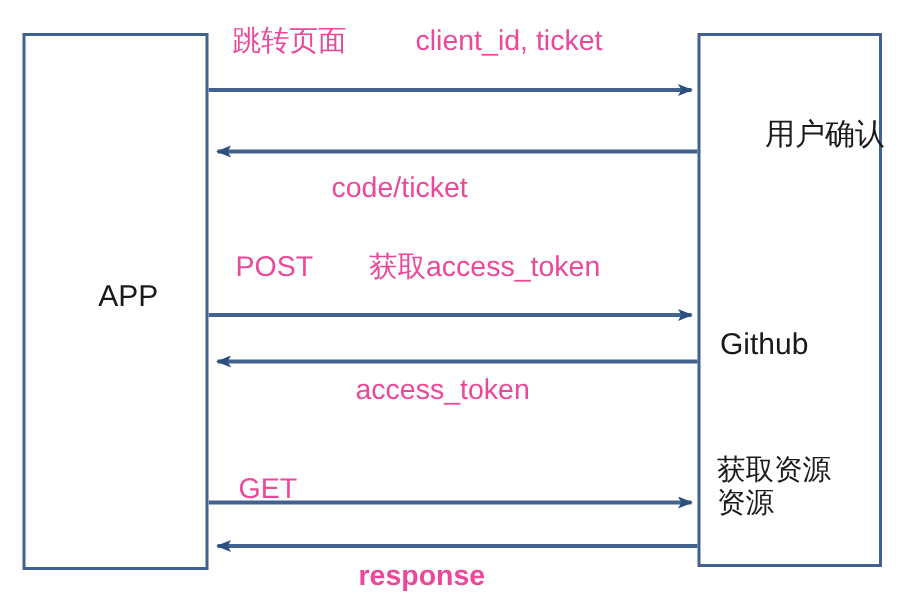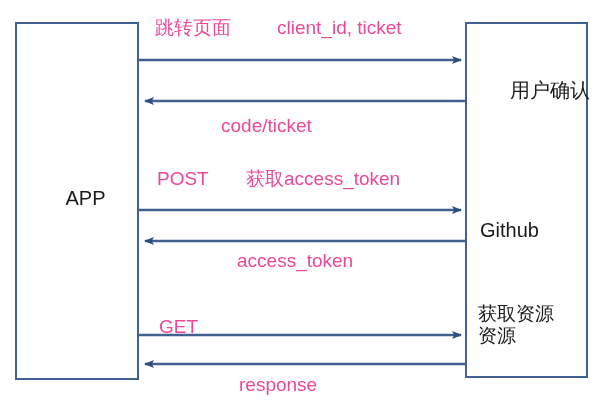--- a/index.html
+++ b/index.html
@@ -85,15 +85,15 @@
 
   <div class="msg-label" style="left:221px;top:115px;">code/ticket</div>
 
   <div class="msg-label" style="left:246px;top:168px;">获取access_token</div>
   <div class="msg-label" style="left:157px;top:168px;">POST</div>
 
   <div class="msg-label" style="left:237px;top:250px;">access_token</div>
 
   <div class="msg-label" style="left:159px;top:292px;margin-top:24px;">GET</div>
 
-  <div class="msg-label" style="left:239px;top:374px;">response</div>
+  <div class="msg-label" style="left:239px;top:374px;font-weight:bold;">response</div>
 
 </div>
 
 </body></html>

